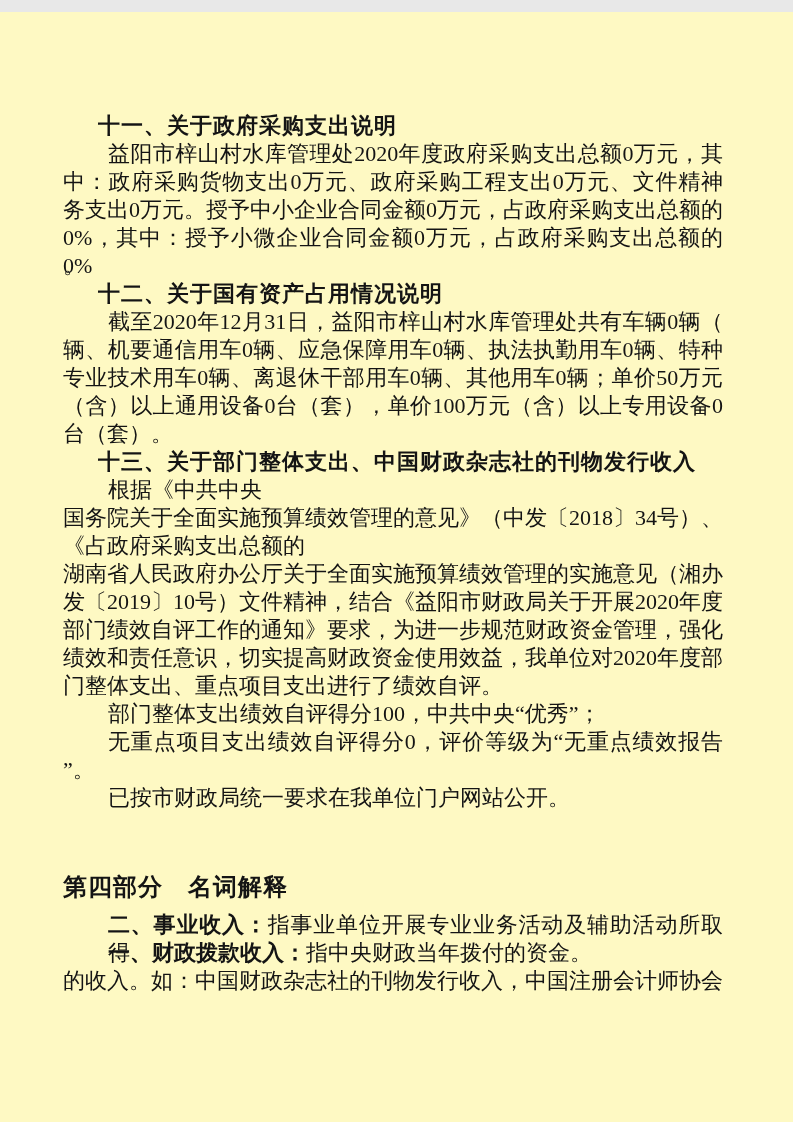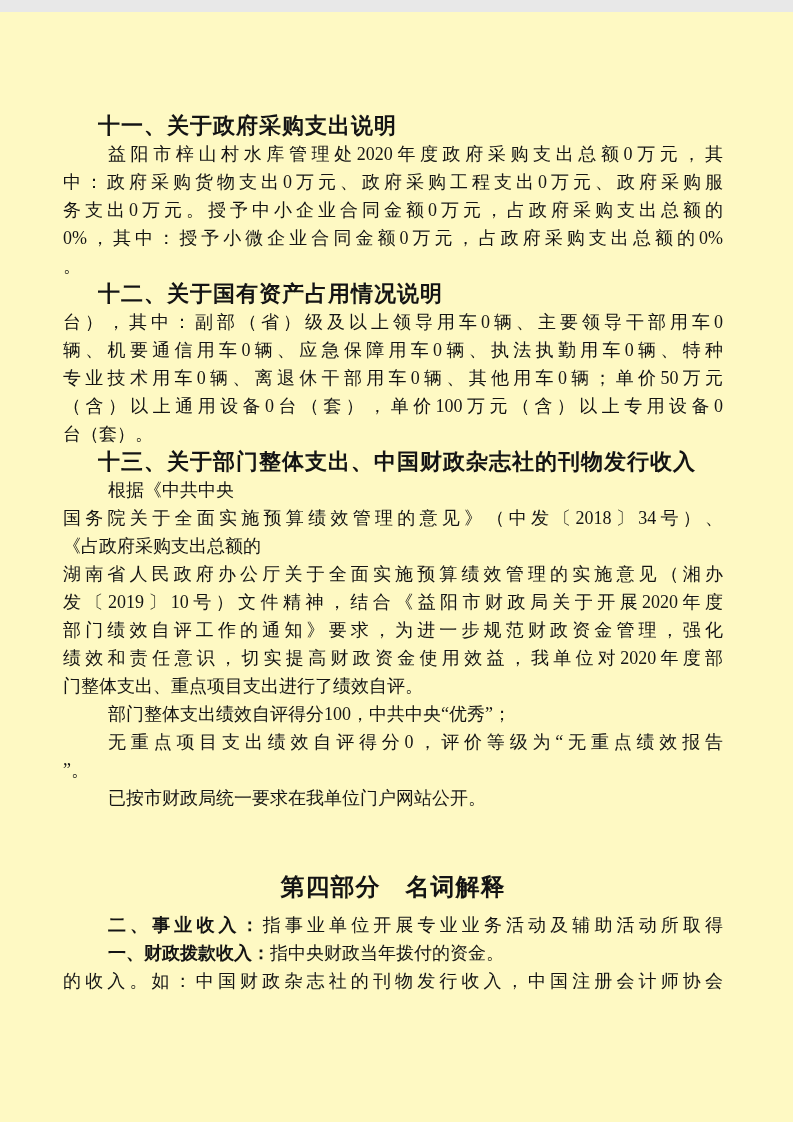--- a/index.html
+++ b/index.html
@@ -17,21 +17,21 @@
     font-family: "Liberation Serif", "DejaVu Serif", serif;
     overflow: hidden;
   }
   .content {
     position: absolute;
     left: 63px;
     top: 100px;
     width: 660px;
   }
   .line {
-    font-size: 18px;
+    font-size: 22px;
     line-height: 28px;
     height: 28px;
     text-align: left;
     white-space: nowrap;
   }
   .line.fill {
     white-space: normal;
     text-align: justify;
     text-align-last: justify;
   }
@@ -52,47 +52,47 @@
     letter-spacing: 1px;
     font-family: "Liberation Sans", "DejaVu Sans", sans-serif;
     white-space: nowrap;
   }
   .part-title {
     margin: 58px 0 7px 0;
     font-size: 24px;
     line-height: 34px;
     height: 34px;
     font-weight: 700;
-    text-align: center;
+    text-align: left;
     letter-spacing: 1px;
     font-family: "Liberation Serif", "DejaVu Serif", serif;
   }
   .term {
     font-weight: 700;
     font-family: "Liberation Sans", "DejaVu Sans", sans-serif;
   }
 </style>
 </head>
 <body>
 
 <div class="page">
   <div class="content">
 
     <section>
       <h2 class="sec-heading">十一、关于政府采购支出说明</h2>
       <div class="line indent fill">益阳市梓山村水库管理处2020年度政府采购支出总额0万元，其</div>
-      <div class="line fill">中：政府采购货物支出0万元、政府采购工程支出0万元、政府采购服</div>
+      <div class="line fill">中：政府采购货物支出0万元、政府采购工程支出0万元、文件精神</div>
       <div class="line fill">务支出0万元。授予中小企业合同金额0万元，占政府采购支出总额的</div>
       <div class="line fill">0%，其中：授予小微企业合同金额0万元，占政府采购支出总额的0%</div>
       <div class="line">。</div>
     </section>
 
     <section>
       <h2 class="sec-heading">十二、关于国有资产占用情况说明</h2>
-      <div class="line fill">台），其中：副部（省）级及以上领导用车0辆、主要领导干部用车0</div>
+      <div class="line indent fill">截至2020年12月31日，益阳市梓山村水库管理处共有车辆0辆（</div>
       <div class="line fill">辆、机要通信用车0辆、应急保障用车0辆、执法执勤用车0辆、特种</div>
       <div class="line fill">专业技术用车0辆、离退休干部用车0辆、其他用车0辆；单价50万元</div>
       <div class="line fill">（含）以上通用设备0台（套），单价100万元（含）以上专用设备0</div>
       <div class="line">台（套）。</div>
     </section>
 
     <section>
       <h2 class="sec-heading">十三、关于部门整体支出、中国财政杂志社的刊物发行收入</h2>
       <div class="line indent">根据《中共中央</div>
       <div class="line fill">国务院关于全面实施预算绩效管理的意见》（中发〔2018〕34号）、</div>

